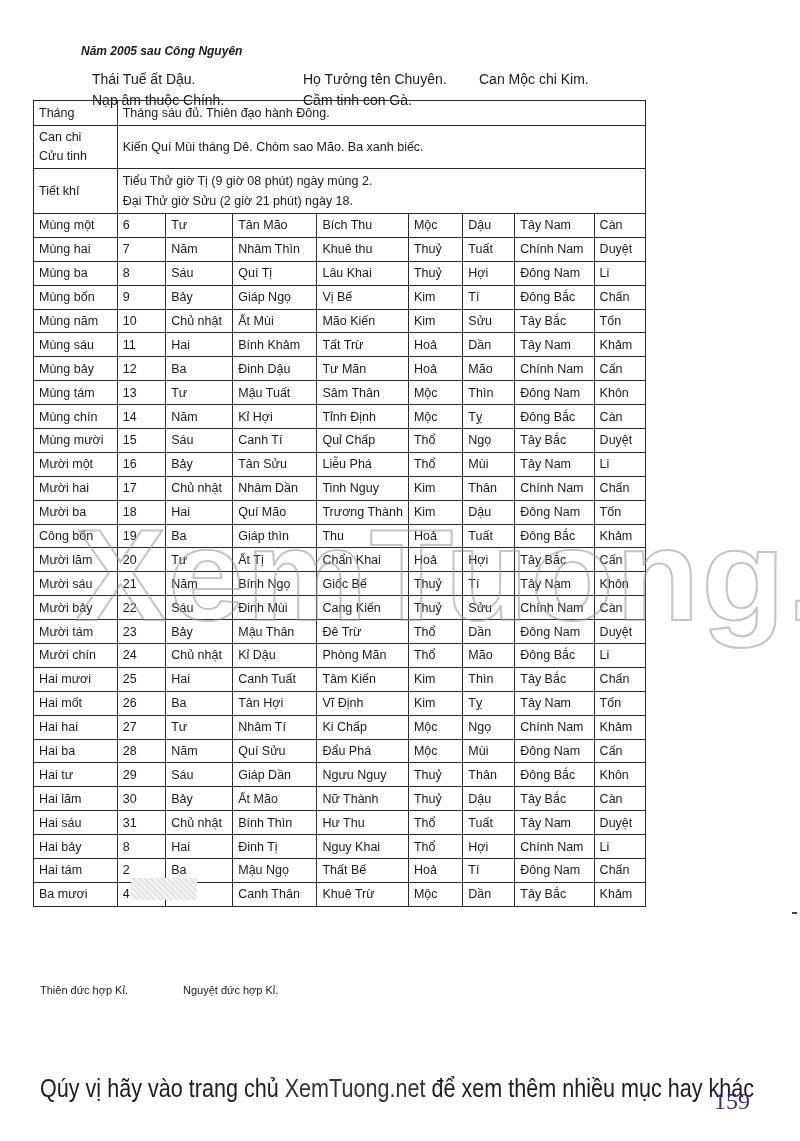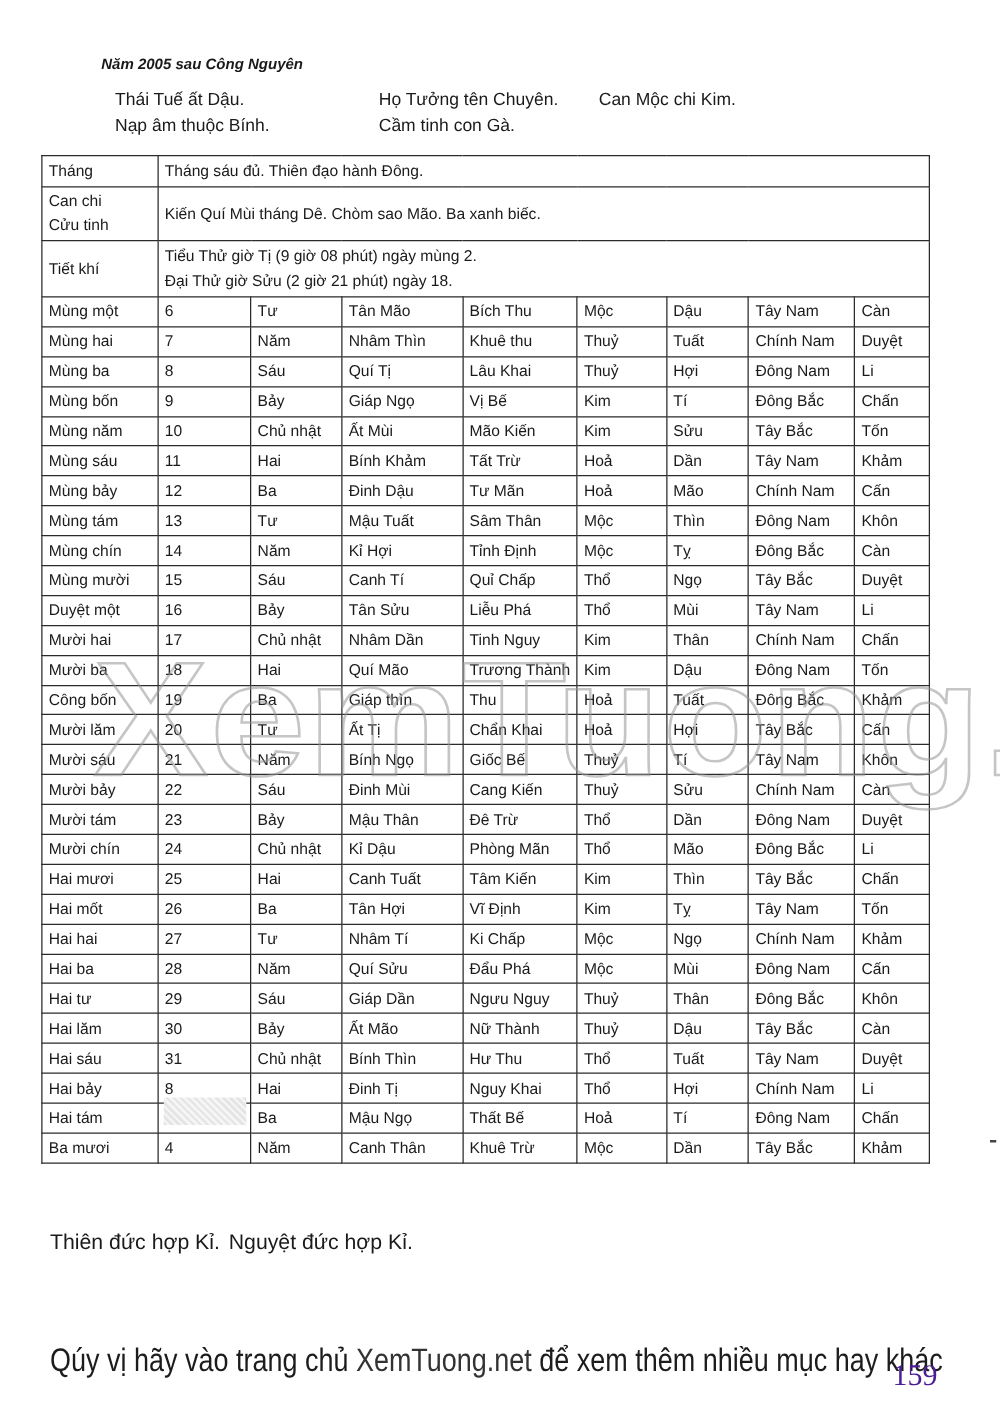--- a/index.html
+++ b/index.html
@@ -12,21 +12,21 @@
       font-size: 12px; font-weight: bold; font-style: italic; margin-left: 44px;
     }
     .meta-line { position: absolute; font-size: 14px; white-space: nowrap; }
     .m1 { left: 92px; top: 71px; }
     .m2 { left: 303px; top: 71px; }
     .m3 { left: 479px; top: 71px; }
     .m4 { left: 92px; top: 92px; }
     .m5 { left: 303px; top: 92px; }
 
     table.cal {
-      position: absolute; left: 33px; top: 124px; width: 711px;
+      position: absolute; left: 33px; top: 100px; width: 613px;
       border-collapse: collapse; font-size: 12.5px; border-radius: 12px;
     }
     table.cal td, table.cal th {
       border: 1.3px solid #2b2b2b; padding: 0 5px; text-align: left;
       font-weight: normal; vertical-align: middle; white-space: nowrap;
     }
     table.cal th { font-weight: bold; }
     .info-label { font-weight: bold; }
     .r-thang td { height: 24px; }
     .r-canchi td { height: 42px; vertical-align: top; padding-top: 4px; line-height: 19px; }
@@ -34,21 +34,21 @@
     .hdr th { height: 22px; }
     .row td { height: 22.9px; }
 
     .watermark {
       position: absolute; left: 75px; top: 500px;
       font-family: "Liberation Sans", sans-serif; font-size: 130px; font-weight: bold;
       color: transparent; -webkit-text-stroke: 2px rgba(150,150,150,0.55);
       letter-spacing: 2px; pointer-events: none; white-space: nowrap;
       transform: scaleX(1.05); transform-origin: left top;
     }
-    .footnote { position: absolute; top: 984px; font-size: 17px; }
+    .footnote { position: absolute; top: 984px; font-size: 11px; }
     .fn1 { left: 40px; }
     .fn2 { left: 183px; }
 
     .promo {
       position: absolute; left: 40px; top: 1073px;
       font-family: "Liberation Sans Narrow", "Liberation Sans", sans-serif;
       font-size: 26px; color: #1c1c1c; white-space: nowrap;
       transform: scaleX(0.83); transform-origin: left top;
     }
     .promo .site { color: #333; }
@@ -62,21 +62,21 @@
       background: repeating-linear-gradient(45deg, #e5e5e5 0 2px, #f5f5f5 2px 4px);
     }
   </style>
 </head>
 <body>
 
 <div class="year-title">Năm 2005 sau Công Nguyên</div>
 <div class="meta-line m1">Thái Tuế ất Dậu.</div>
 <div class="meta-line m2">Họ Tưởng tên Chuyên.</div>
 <div class="meta-line m3">Can Mộc chi Kim.</div>
-<div class="meta-line m4">Nạp âm thuộc Bính.</div>
+<div class="meta-line m4">Nạp âm thuộc Chính.</div>
 <div class="meta-line m5">Cầm tinh con Gà.</div>
 
 <table class="cal">
   <colgroup>
     <col style="width:93px">
       <col style="width:75px">
       <col style="width:73px">
       <col style="width:97px">
     <col style="width:90px">
       <col style="width:72px">
@@ -207,21 +207,21 @@
         <td>15</td>
         <td>Sáu</td>
         <td>Canh Tí</td>
         <td>Quỉ Chấp</td>
         <td>Thổ</td>
         <td>Ngọ</td>
         <td>Tây Bắc</td>
         <td>Duyệt</td>
       </tr>
       <tr class="row">
-        <td>Duyệt một</td>
+        <td>Mười một</td>
         <td>16</td>
         <td>Bảy</td>
         <td>Tân Sửu</td>
         <td>Liễu Phá</td>
         <td>Thổ</td>
         <td>Mùi</td>
         <td>Tây Nam</td>
         <td>Li</td>
       </tr>
       <tr class="row">

